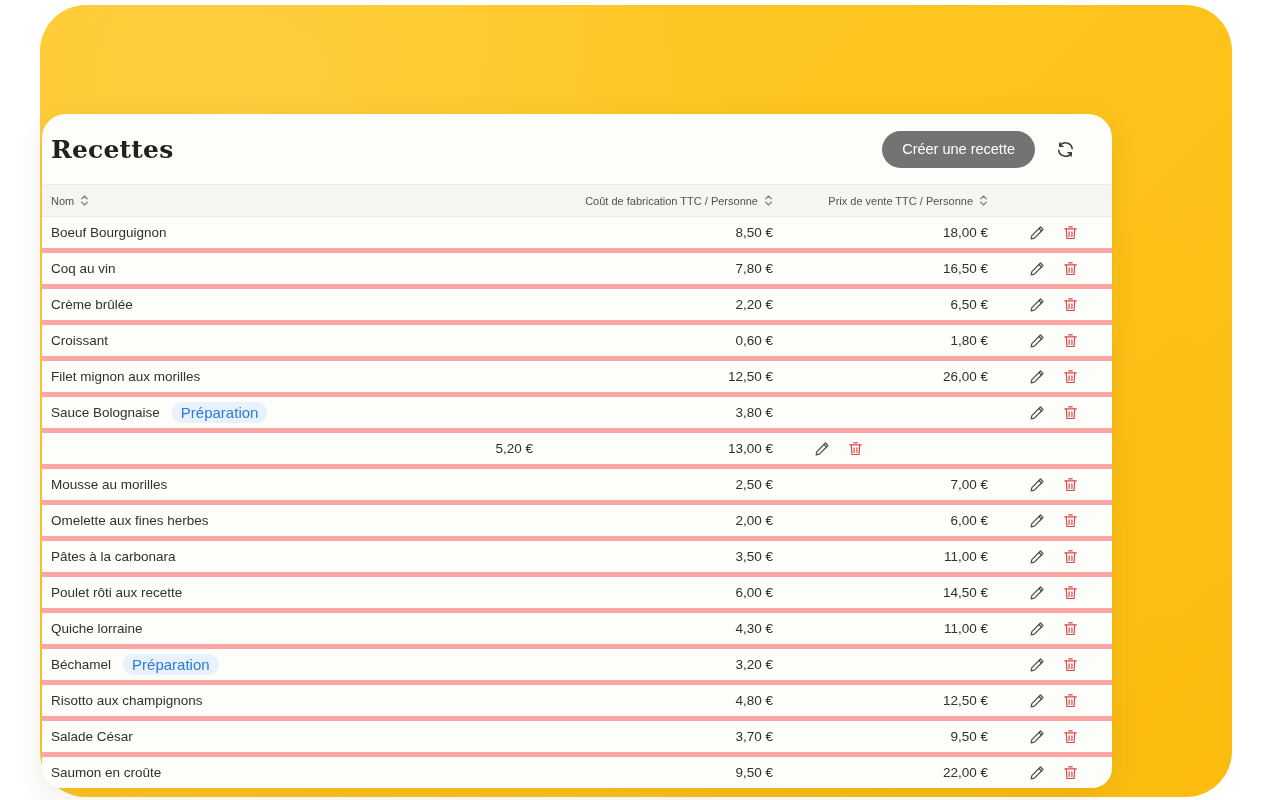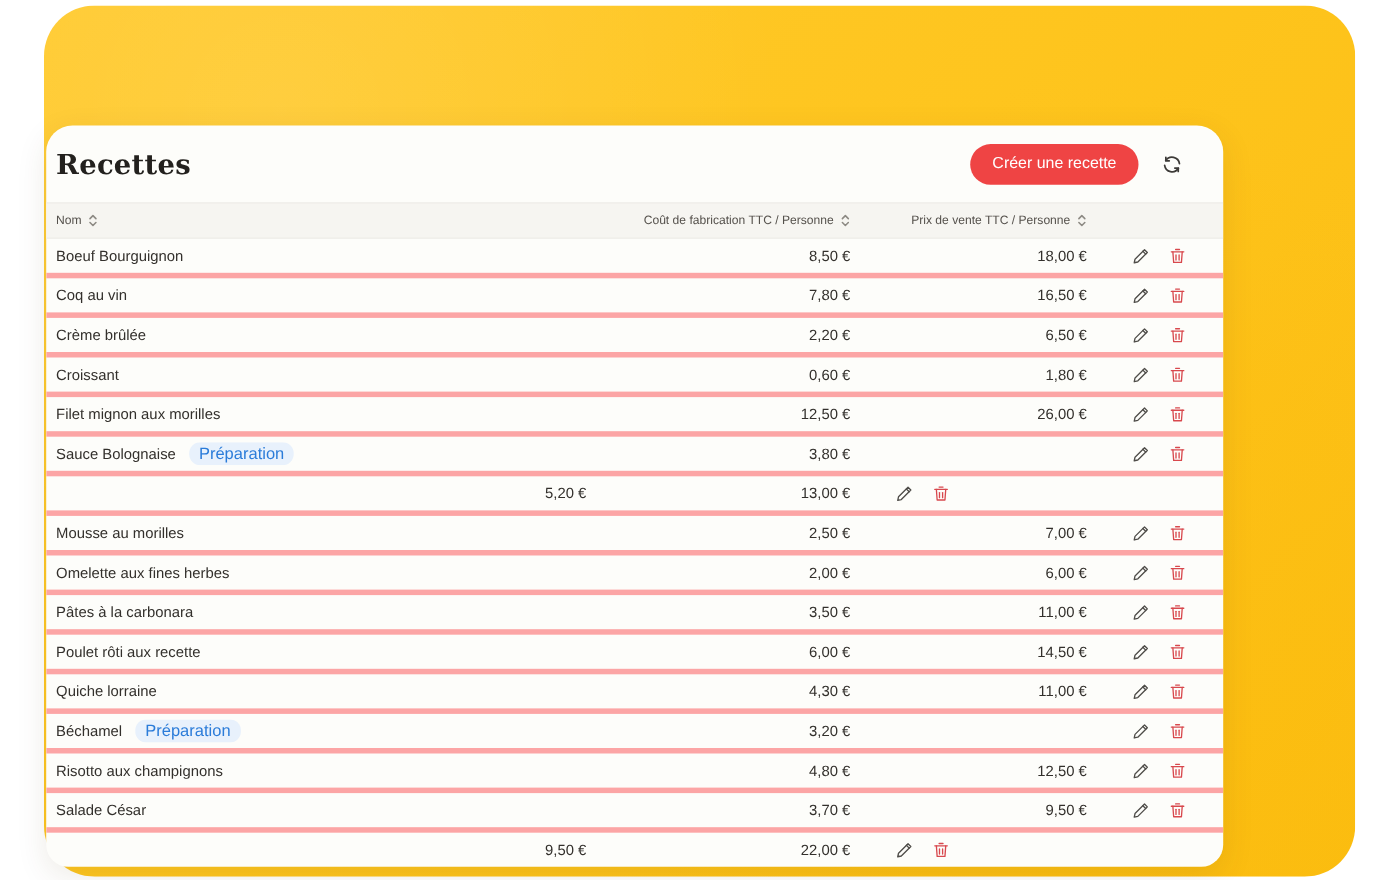--- a/index.html
+++ b/index.html
@@ -41,21 +41,21 @@
     font-size:25px;
     color:#23211E;
     letter-spacing:0.2px;
   }
   .header-spacer { flex:1; }
   .create-btn {
     height:37px;
     padding:0 20px;
     border:none;
     border-radius:19px;
-    background:#ef4444;
+    background:#737373;
     color:#ffffff;
     font-family:"Liberation Sans", sans-serif;
     font-size:14.5px;
     cursor:pointer;
     display:flex;
     align-items:center;
   }
   .refresh-btn {
     margin-left:17px;
     width:26px; height:26px;
@@ -624,20 +624,24 @@
             <path d="M6 7l1 13.5h10L18 7"></path>
             <path d="M10 11v6.5"></path>
             <path d="M14 11v6.5"></path>
           </svg>
         </span>
       </button>
     </div>
   </div>
 
   <div class="trow">
+    <div class="cell-name">
+      <span>Saumon en croûte</span>
+
+    </div>
     <div class="cell-num">9,50 €</div>
     <div class="cell-num">22,00 €</div>
     <div class="cell-actions">
       <button class="icon-btn edit-color">
         <span style="display:inline-flex;">
           <svg width="17" height="17" viewBox="0 0 24 24" fill="none" stroke="currentColor" stroke-width="1.7" stroke-linecap="round" stroke-linejoin="round">
             <path d="M16.2 4.2l3.6 3.6L7.6 20l-4.6 1 1-4.6z"></path>
             <path d="M14.1 6.3l3.6 3.6"></path>
           </svg>
         </span>

